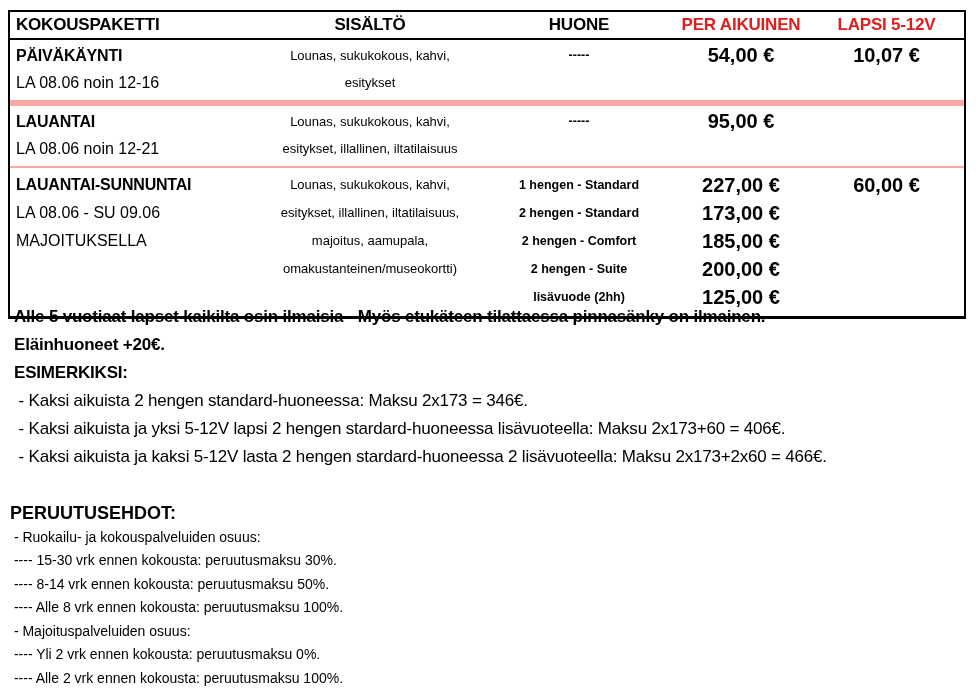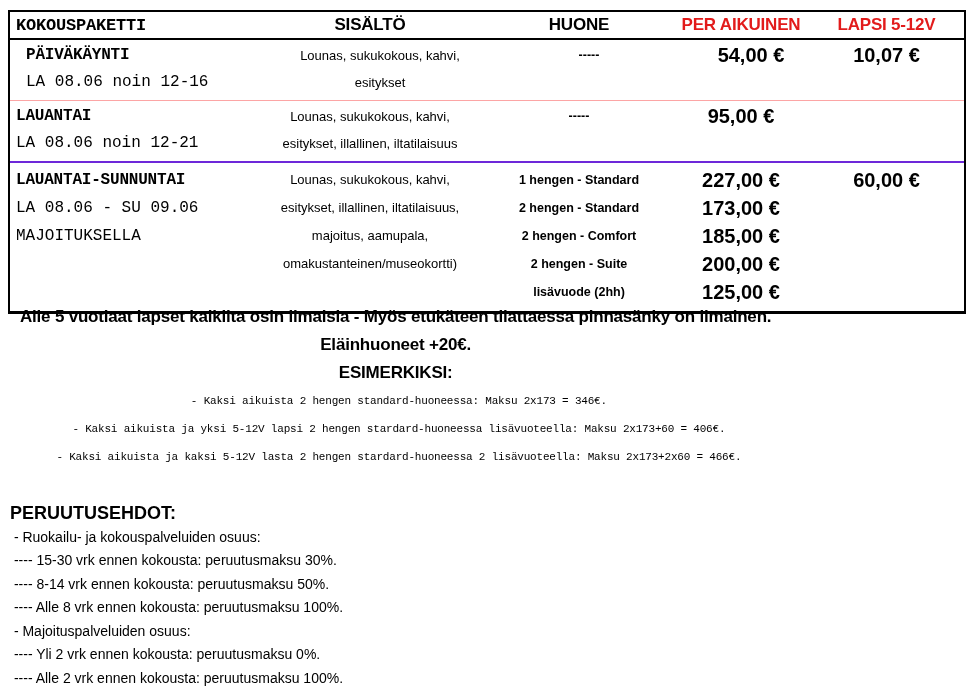--- a/index.html
+++ b/index.html
@@ -24,40 +24,40 @@
     grid-template-columns: 245px 230px 188px 136px 1fr;
   }
   .t-row.header {
     height: 28px;
     align-items: center;
     border-bottom: 2px solid #000;
     font-weight: bold;
     font-size: 17px;
     letter-spacing: -0.2px;
   }
-  .t-row.r1 { border-bottom: 1px solid #fca5a5; padding: 2px 10px 4px; }
-  .t-row.r2 { border-bottom: 2px solid #6d28d9; padding: 2px 0 4px; }
+  .t-row.r1 { border-bottom: 6px solid #fca5a5; padding: 2px 0 4px; }
+  .t-row.r2 { border-bottom: 2px solid #fca5a5; padding: 2px 0 4px; }
   .t-row.r3 { padding: 3px 0 5px; }
 
   .cell { text-align: center; overflow: visible; }
-  .cell.left { text-align: left; padding-left: 6px; font-family: Liberation Mono, monospace; }
+  .cell.left { text-align: left; padding-left: 6px; }
   .hdr-red { color: var(--accent, #e21b1b); }
 
   .pkg-line  { font-size: 16px; line-height: 27px; white-space: nowrap; }
   .pkg-line.first { font-weight: bold; letter-spacing: -0.2px; }
   .content-line { font-size: 13px; line-height: 27px; white-space: nowrap; }
   .room-line { font-size: 12.5px; font-weight: bold; line-height: 27px; white-space: nowrap; }
   .price-line { font-size: 20px; font-weight: bold; line-height: 27px; white-space: nowrap; }
   .t-row.r3 .pkg-line, .t-row.r3 .content-line,
   .t-row.r3 .room-line, .t-row.r3 .price-line { line-height: 28px; }
 
   
-  .notes-block { position: absolute; left: 20px; top: 303px; text-align: center; }
+  .notes-block { position: absolute; left: 14px; top: 303px; }
   .note-line { font-size: 17px; font-weight: bold; line-height: 28px; white-space: pre; letter-spacing: -0.2px; }
-  .example-line { font-size: 11px; line-height: 28px; white-space: pre; letter-spacing: -0.2px; font-family: Liberation Mono, monospace; }
+  .example-line { font-size: 17px; line-height: 28px; white-space: pre; letter-spacing: -0.2px; }
 
   
   .cancel-block { position: absolute; left: 10px; top: 502px; }
   .cancel-title { font-size: 18px; font-weight: bold; line-height: 23.5px; white-space: pre; }
   .cancel-line { font-size: 14px; line-height: 23.5px; white-space: pre; }
 </style>
 </head>
 <body>
 
 <div class="page">

